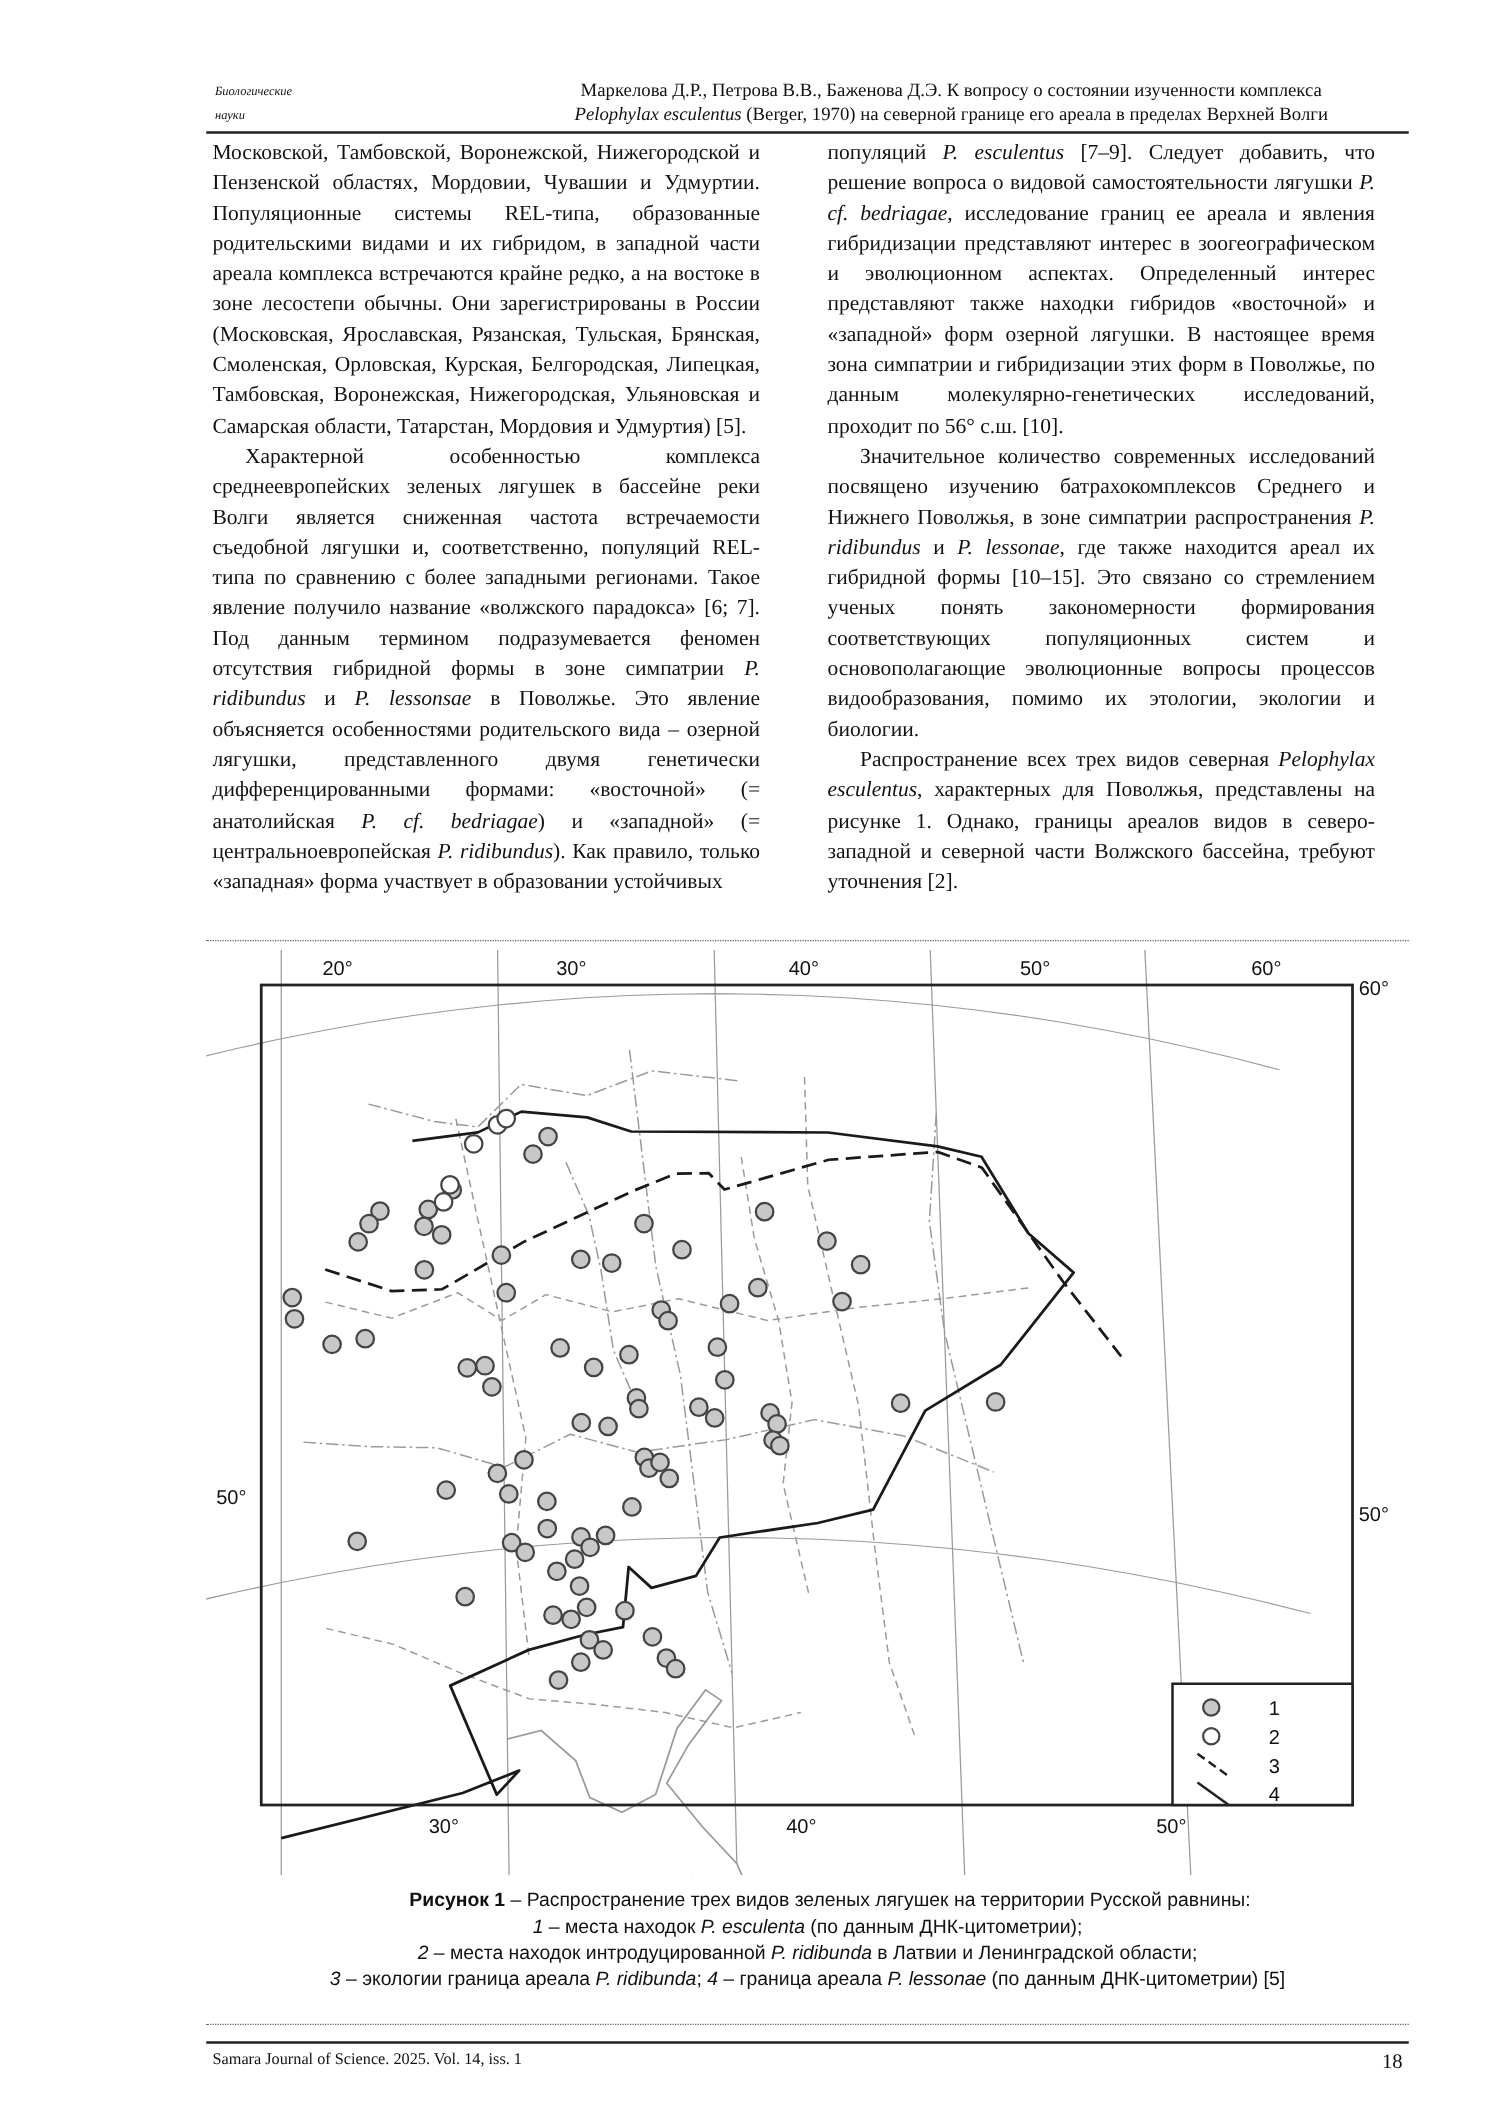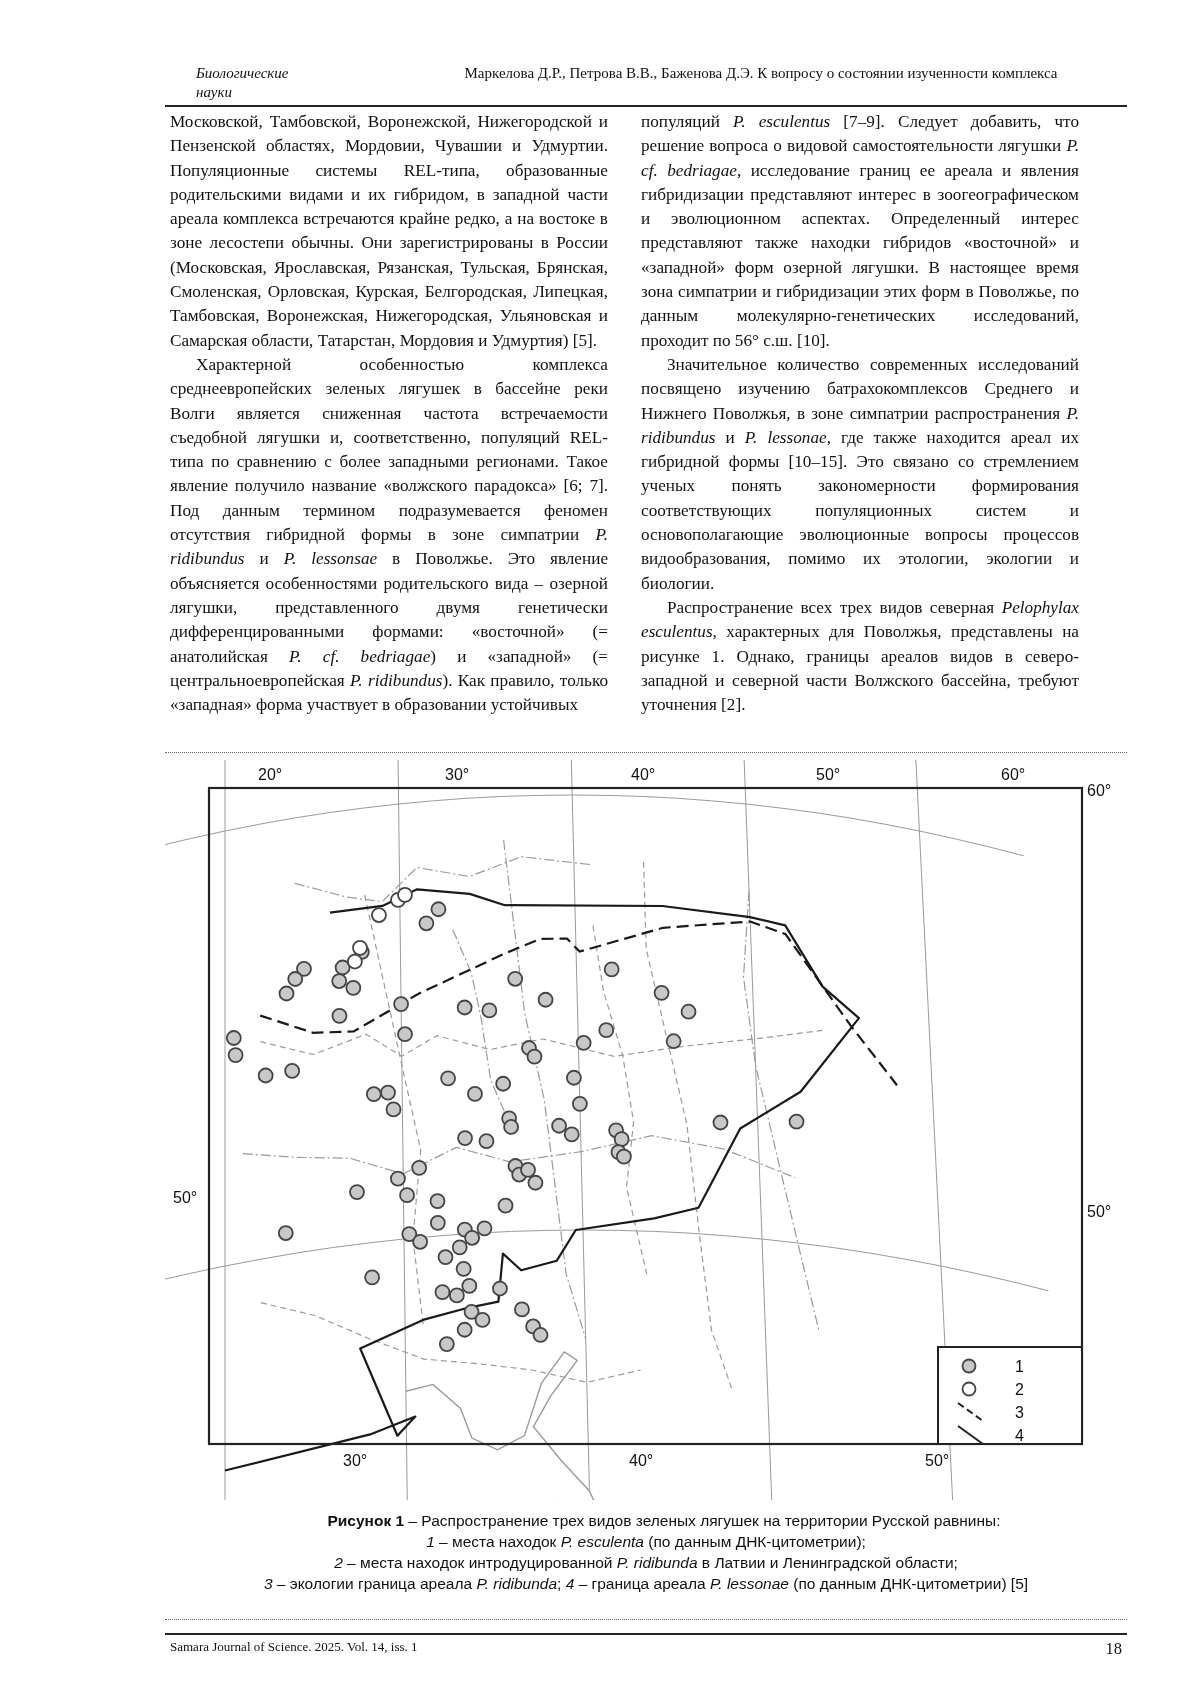--- a/index.html
+++ b/index.html
@@ -1,43 +1,44 @@
 <!DOCTYPE html>
 <html><head>
 <meta charset="utf-8">
 <style>
   html, body { margin:0; padding:0; background:#ffffff; }
   body { width:1200px; height:1697px; position:relative; overflow:hidden; font-family:"Liberation Serif", serif; color:#111; }
-  .hdr-left { position:absolute; left:172px; top:64px; font-style:italic; font-size:15px; line-height:19px;margin-left:24px; }
+  .hdr-left { position:absolute; left:172px; top:64px; font-style:italic; font-size:10px; line-height:19px; }
   .hdr-right { position:absolute; left:395px; top:64px; width:732px; font-size:15px; line-height:19px; text-align:center; }
   .hdr-rule { position:absolute; left:165px; top:105px; width:962px; height:2px; background:#222; }
   .col { position:absolute; top:110px; width:438px; font-size:17.2px; line-height:24.3px; text-align:justify; }
   .col p { margin:0; }
   .col p.ind { text-indent:26px; }
   .col-left { left:170px; }
-  .col-right { left:641px; }
+  .col-right { left:662px; }
   i { font-style:italic; }
   .dash-rule { position:absolute; left:165px; width:962px; height:0; border-top:1.5px dotted #666; }
   .map-wrap { position:absolute; left:165px; top:760px; width:962px; height:740px; }
   .map-wrap svg { position:absolute; left:0; top:0; }
   .caption { position:absolute; left:165px; top:1510px; width:962px; font-family:"Liberation Sans", sans-serif; font-size:15.5px; line-height:21px; text-align:center; }
   .caption b { font-weight:bold;padding-left:36px; }
   .foot-rule { position:absolute; left:165px; top:1633px; width:962px; height:2px; background:#222; }
   .foot-left { position:absolute; left:170px; top:1639px; font-size:13px; }
   .foot-right { position:absolute; right:78px; top:1639px; font-size:16.5px; }
 </style>
 </head>
 <body>
 
 <div class="hdr-left">
   <div>Биологические</div>
   <div>науки</div>
 </div>
 <div class="hdr-right">
   <div>Маркелова Д.Р., Петрова В.В., Баженова Д.Э. К вопросу о состоянии изученности комплекса</div>
+  <div><i>Pelophylax esculentus</i><span> (Berger, 1970) на северной границе его ареала в пределах Верхней Волги</span></div>
 </div>
 <div class="hdr-rule"></div>
 
 <div class="col col-left" id="col-left">
     <p><span>Московской, Тамбовской, Воронежской, Нижегородской и Пензенской областях, Мордовии, Чувашии и Удмуртии. Популяционные системы REL-типа, образованные родительскими видами и их гибридом, в западной части ареала комплекса встречаются крайне редко, а на востоке в зоне лесостепи обычны. Они зарегистрированы в России (Московская, Ярославская, Рязанская, Тульская, Брянская, Смоленская, Орловская, Курская, Белгородская, Липецкая, Тамбовская, Воронежская, Нижегородская, Ульяновская и Самарская области, Татарстан, Мордовия и Удмуртия) [5].</span></p>
     <p class="ind"><span>Характерной особенностью комплекса среднеевропейских зеленых лягушек в бассейне реки Волги является сниженная частота встречаемости съедобной лягушки и, соответственно, популяций REL-типа по сравнению с более западными регионами. Такое явление получило название «волжского парадокса» [6; 7]. Под данным термином подразумевается феномен отсутствия гибридной формы в зоне симпатрии </span><i>P. ridibundus</i><span> и </span><i>P. lessonsae</i><span> в Поволжье. Это явление объясняется особенностями родительского вида – озерной лягушки, представленного двумя генетически дифференцированными формами: «восточной» (= анатолийская </span><i>P. cf. bedriagae</i><span>) и «западной» (= центральноевропейская </span><i>P. ridibundus</i><span>). Как правило, только «западная» форма участвует в образовании устойчивых</span></p>
   </div>
 <div class="col col-right" id="col-right">
     <p><span>популяций </span><i>P. esculentus</i><span> [7–9]. Следует добавить, что решение вопроса о видовой самостоятельности лягушки </span><i>P. cf. bedriagae</i><span>, исследование границ ее ареала и явления гибридизации представляют интерес в зоогеографическом и эволюционном аспектах. Определенный интерес представляют также находки гибридов «восточной» и «западной» форм озерной лягушки. В настоящее время зона симпатрии и гибридизации этих форм в Поволжье, по данным молекулярно-генетических исследований, проходит по 56° с.ш. [10].</span></p>
     <p class="ind"><span>Значительное количество современных исследований посвящено изучению батрахокомплексов Среднего и Нижнего Поволжья, в зоне симпатрии распространения </span><i>P. ridibundus</i><span> и </span><i>P. lessonae</i><span>, где также находится ареал их гибридной формы [10–15]. Это связано со стремлением ученых понять закономерности формирования соответствующих популяционных систем и основополагающие эволюционные вопросы процессов видообразования, помимо их этологии, экологии и биологии.</span></p>

